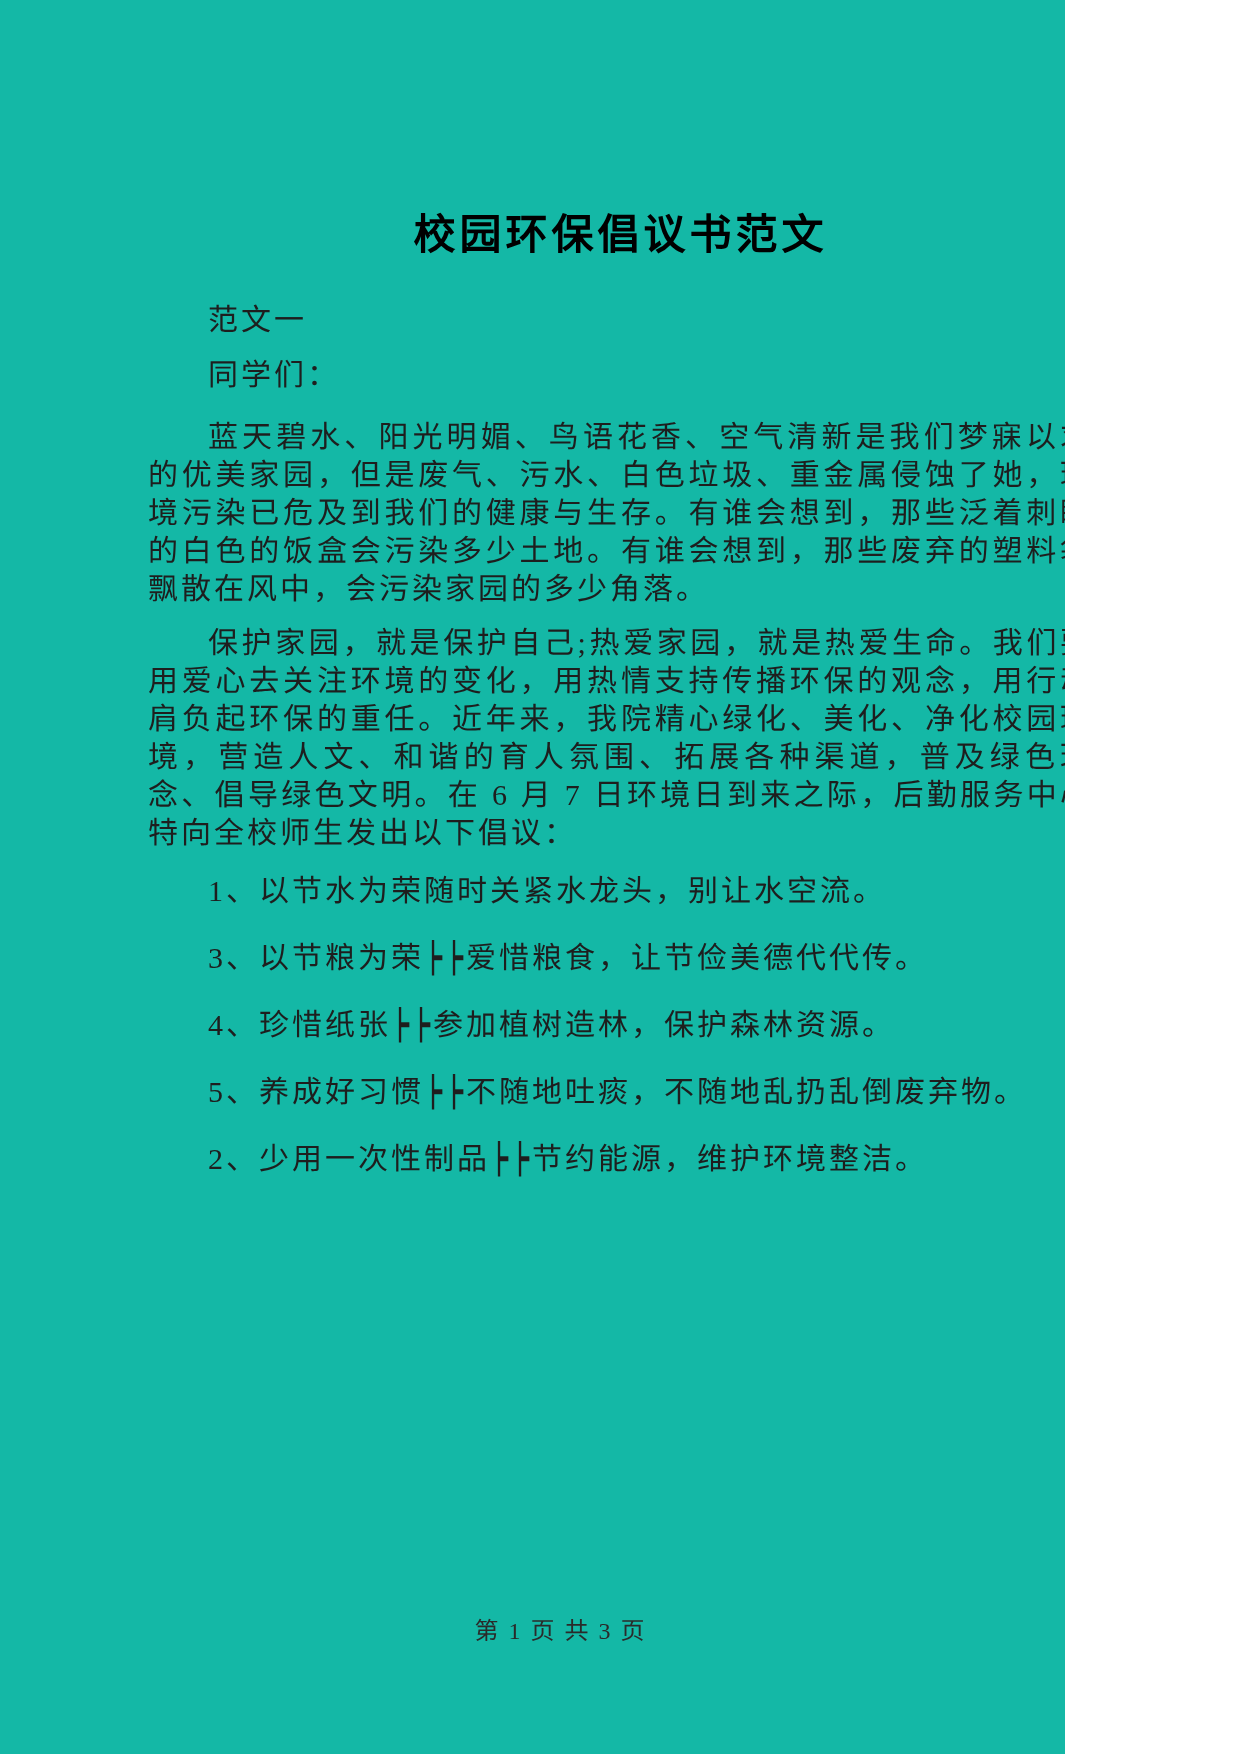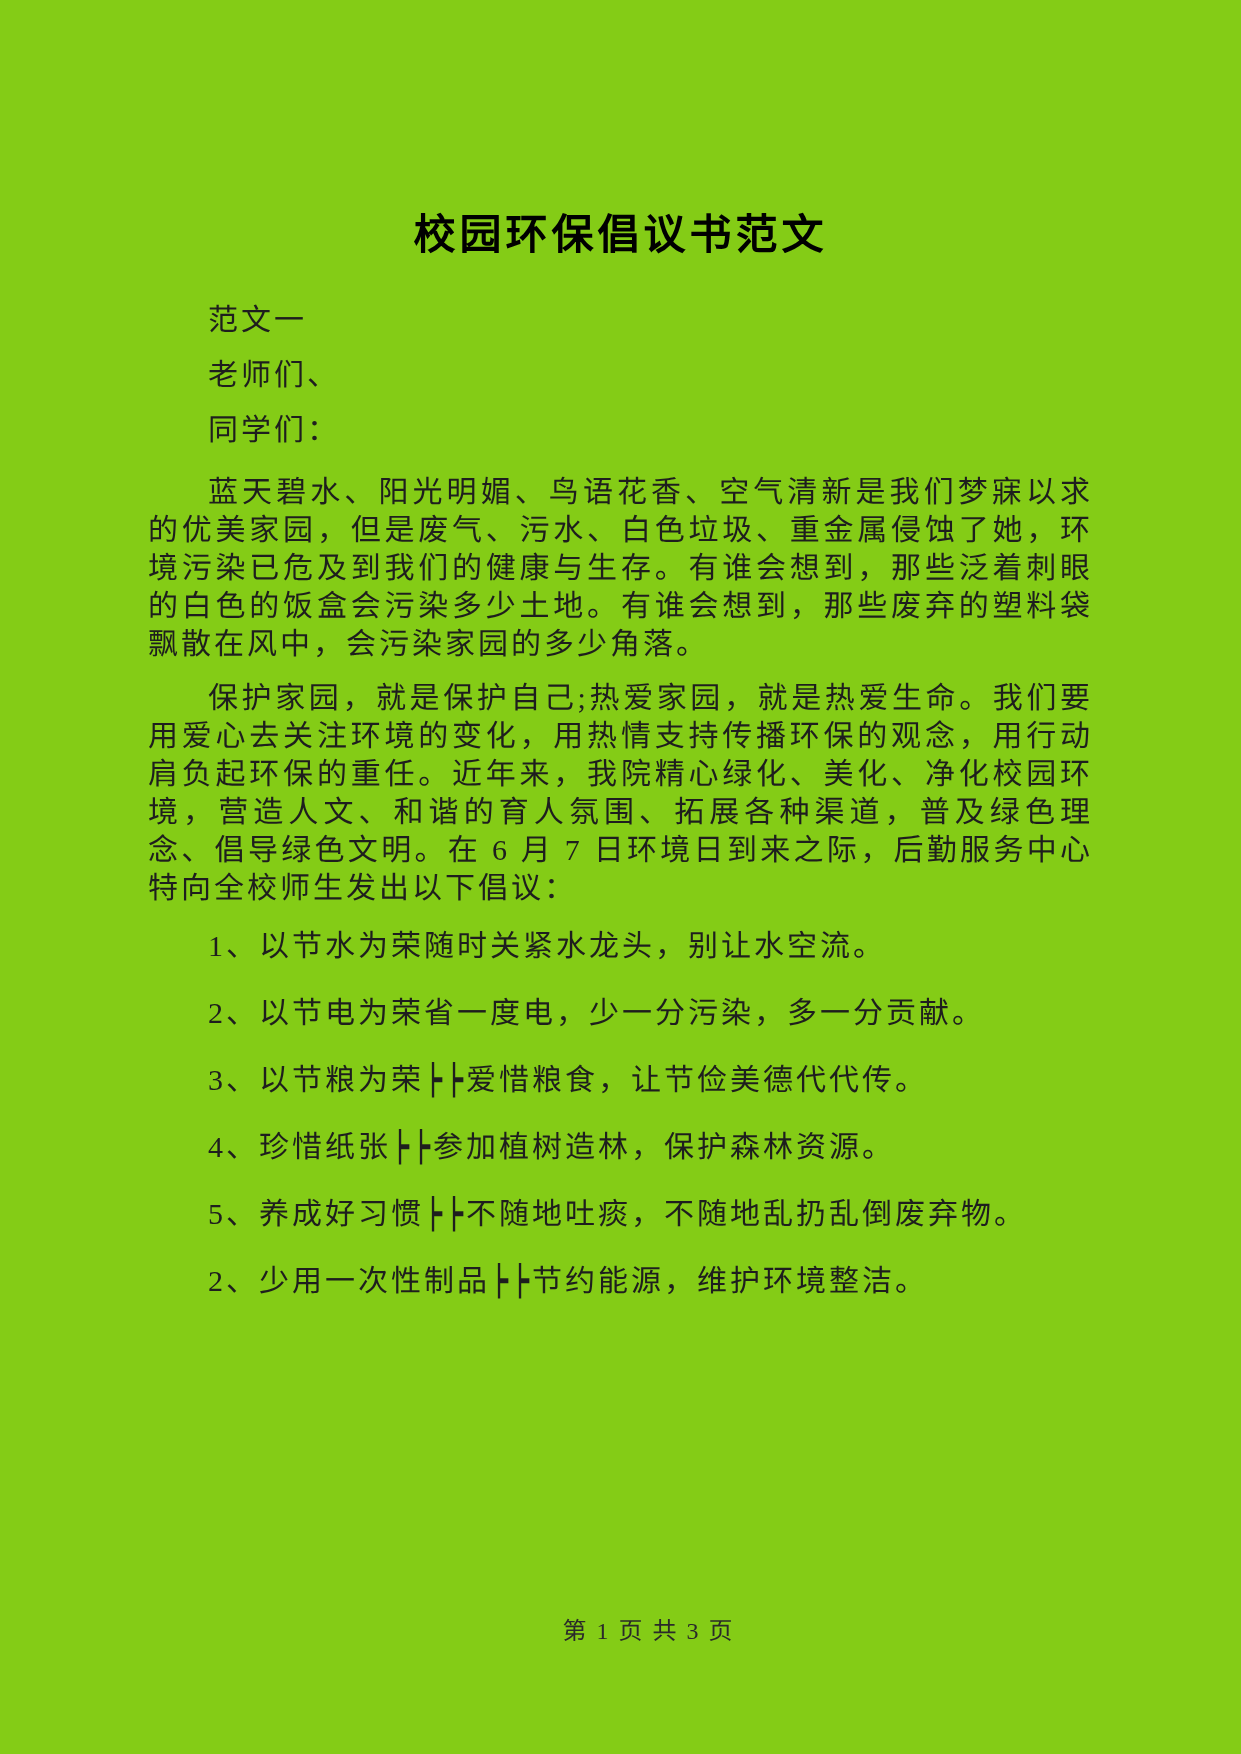--- a/index.html
+++ b/index.html
@@ -3,23 +3,23 @@
 <meta charset="utf-8">
 <title>校园环保倡议书范文</title>
 <style>
   html, body {
     margin: 0;
     padding: 0;
     background: #ffffff;
   }
   .page {
     position: relative;
-    width: 1241px;
+    width: 1065px;
     height: 1754px;
-    background: #84cc16;
+    background: #14b8a6;
     overflow: hidden;
     font-family: "Liberation Serif", "DejaVu Serif", serif;
     color: #1e1e1e;
   }
   .content {
     position: absolute;
     left: 148px;
     top: 210px;
     width: 945px;
   }
@@ -68,29 +68,27 @@
 </style>
 </head>
 <body>
 
 <div class="page">
   <div class="content">
 
     <h1 class="doc-title">校园环保倡议书范文</h1>
 
     <div class="intro-line">范文一</div>
-    <div class="intro-line">老师们、</div>
     <div class="intro-line">同学们：</div>
 
     <p class="body-para">蓝天碧水、阳光明媚、鸟语花香、空气清新是我们梦寐以求的优美家园，但是废气、污水、白色垃圾、重金属侵蚀了她，环境污染已危及到我们的健康与生存。有谁会想到，那些泛着刺眼的白色的饭盒会污染多少土地。有谁会想到，那些废弃的塑料袋飘散在风中，会污染家园的多少角落。</p>
 
     <p class="body-para">保护家园，就是保护自己;热爱家园，就是热爱生命。我们要用爱心去关注环境的变化，用热情支持传播环保的观念，用行动肩负起环保的重任。近年来，我院精心绿化、美化、净化校园环境，营造人文、和谐的育人氛围、拓展各种渠道，普及绿色理念、倡导绿色文明。在 6 月 7 日环境日到来之际，后勤服务中心特向全校师生发出以下倡议：</p>
 
     <p class="proposal-item">1、以节水为荣随时关紧水龙头，别让水空流。</p>
-    <p class="proposal-item">2、以节电为荣省一度电，少一分污染，多一分贡献。</p>
     <p class="proposal-item">3、以节粮为荣┝┝爱惜粮食，让节俭美德代代传。</p>
     <p class="proposal-item">4、珍惜纸张┝┝参加植树造林，保护森林资源。</p>
     <p class="proposal-item">5、养成好习惯┝┝不随地吐痰，不随地乱扔乱倒废弃物。</p>
     <p class="proposal-item">2、少用一次性制品┝┝节约能源，维护环境整洁。</p>
 
   </div>
 
   <div class="page-footer">第 1 页 共 3 页</div>
 </div>
 

